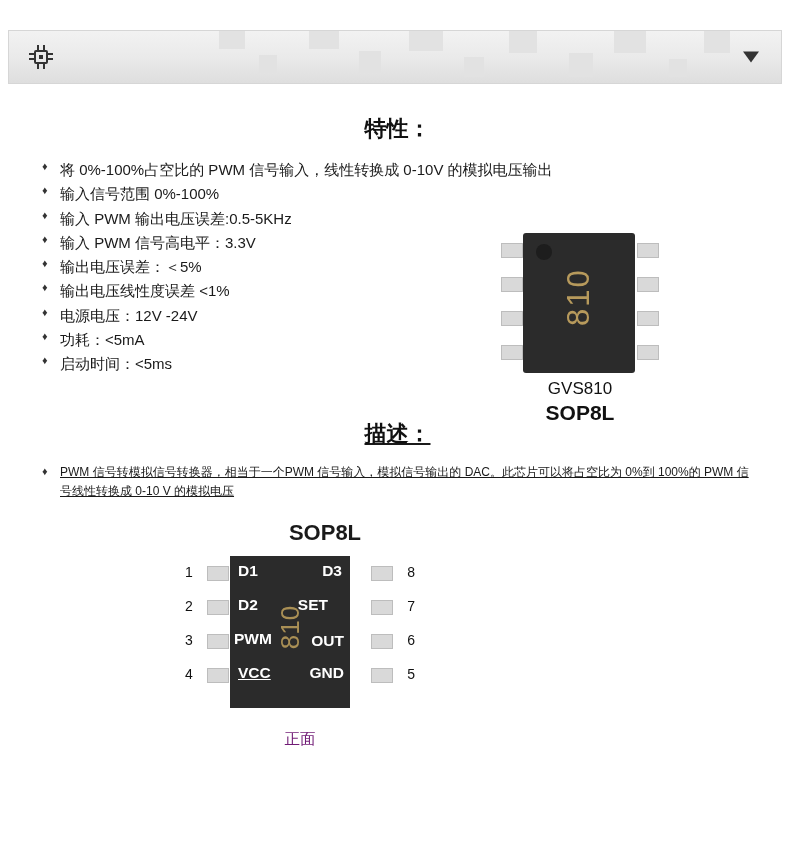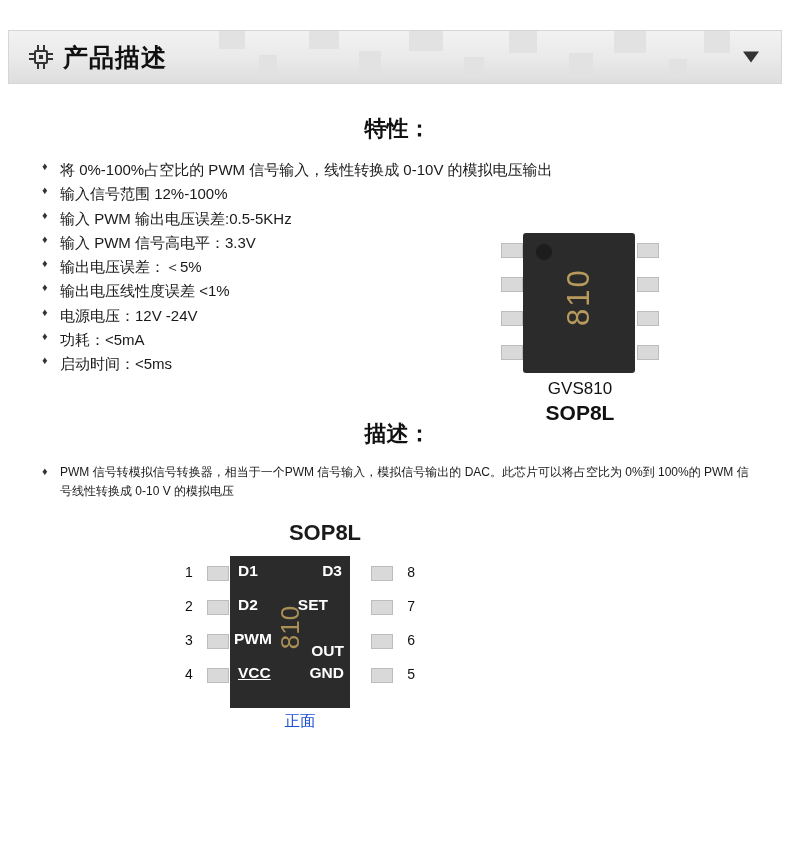--- a/index.html
+++ b/index.html
@@ -252,22 +252,22 @@
     position: absolute;
     left: 0; right: 0;
     top: 56px;
     text-align: center;
     color: #a98f55;
     font-size: 26px;
     transform: rotate(-90deg);
   }
   .view-caption {
     font-size: 15.5px;
-    color: #1d4ed8;
-    margin-top: 0;
+    color: #701a75;
+    margin-top: 18px;
   }
 </style>
 </head>
 <body>
 
 <div class="header">
   <div class="header-squares">
     <i style="width:26px;height:26px;left:210px;top:-8px;"></i>
     <i style="width:18px;height:18px;left:250px;top:24px;"></i>
     <i style="width:30px;height:30px;left:300px;top:-12px;"></i>
@@ -285,32 +285,31 @@
       <span class="body"></span>
       <span class="pin" style="left:0;top:8px;width:5px;height:2px;"></span>
       <span class="pin" style="left:0;top:13px;width:5px;height:2px;"></span>
       <span class="pin" style="right:0;top:8px;width:5px;height:2px;"></span>
       <span class="pin" style="right:0;top:13px;width:5px;height:2px;"></span>
       <span class="pin" style="left:8px;top:0;width:2px;height:5px;"></span>
       <span class="pin" style="left:14px;top:0;width:2px;height:5px;"></span>
       <span class="pin" style="left:8px;bottom:0;width:2px;height:5px;"></span>
       <span class="pin" style="left:14px;bottom:0;width:2px;height:5px;"></span>
     </span>
-    <span class="header-title">产品描述</span>
   </div>
   <span class="header-arrow"></span>
 </div>
 
 <div class="content">
 
   <div class="feature-wrap">
     <div class="section-title">特性：</div>
     <ul class="bullets">
       <li>将 0%-100%占空比的 PWM 信号输入，线性转换成 0-10V 的模拟电压输出</li>
-      <li>输入信号范围 12%-100%</li>
+      <li>输入信号范围 0%-100%</li>
       <li>输入 PWM 输出电压误差:0.5-5KHz</li>
       <li>输入 PWM 信号高电平：3.3V</li>
       <li>输出电压误差：＜5%</li>
       <li>输出电压线性度误差 &lt;1%</li>
       <li>电源电压：12V -24V</li>
       <li>功耗：&lt;5mA</li>
       <li>启动时间：&lt;5ms</li>
     </ul>
 
     <div class="pkg-top">
@@ -326,21 +325,21 @@
         <div class="pkg-body">
           <span class="dot"></span>
           <span class="mark">810</span>
         </div>
       </div>
       <div class="pkg-caption-1">GVS810</div>
       <div class="pkg-caption-2">SOP8L</div>
     </div>
   </div>
 
-  <div style="margin-top:42px;">
+  <div style="margin-top:42px;text-decoration:underline;">
     <div class="section-title">描述：</div>
     <ul class="bullets desc-list">
       <li>PWM 信号转模拟信号转换器，相当于一个PWM 信号输入，模拟信号输出的 DAC。此芯片可以将占空比为 0%到 100%的 PWM 信号线性转换成 0-10 V 的模拟电压</li>
     </ul>
   </div>
 
   <div class="pinout">
     <div class="pinout-title">SOP8L</div>
     <div class="dual">
 
@@ -367,21 +366,21 @@
 
           <div class="view-body">
             <span class="view-mark">810</span>
             <span class="pin-label" style="left:8px;top:6px;">D1</span>
             <span class="pin-label" style="left:8px;top:40px;">D2</span>
             <span class="pin-label" style="left:4px;top:74px;">PWM</span>
             <span class="pin-label" style="left:8px;top:108px;text-decoration:underline;">VCC</span>
 
             <span class="pin-label" style="right:8px;top:6px;">D3</span>
             <span class="pin-label" style="right:22px;top:40px;">SET</span>
-            <span class="pin-label" style="right:6px;top:86px;">OUT</span>
+            <span class="pin-label" style="right:6px;top:76px;">OUT</span>
             <span class="pin-label" style="right:6px;top:108px;">GND</span>
           </div>
         </div>
         <div class="view-caption">正面</div>
       </div>
 
 
     </div>
   </div>
 </div>

